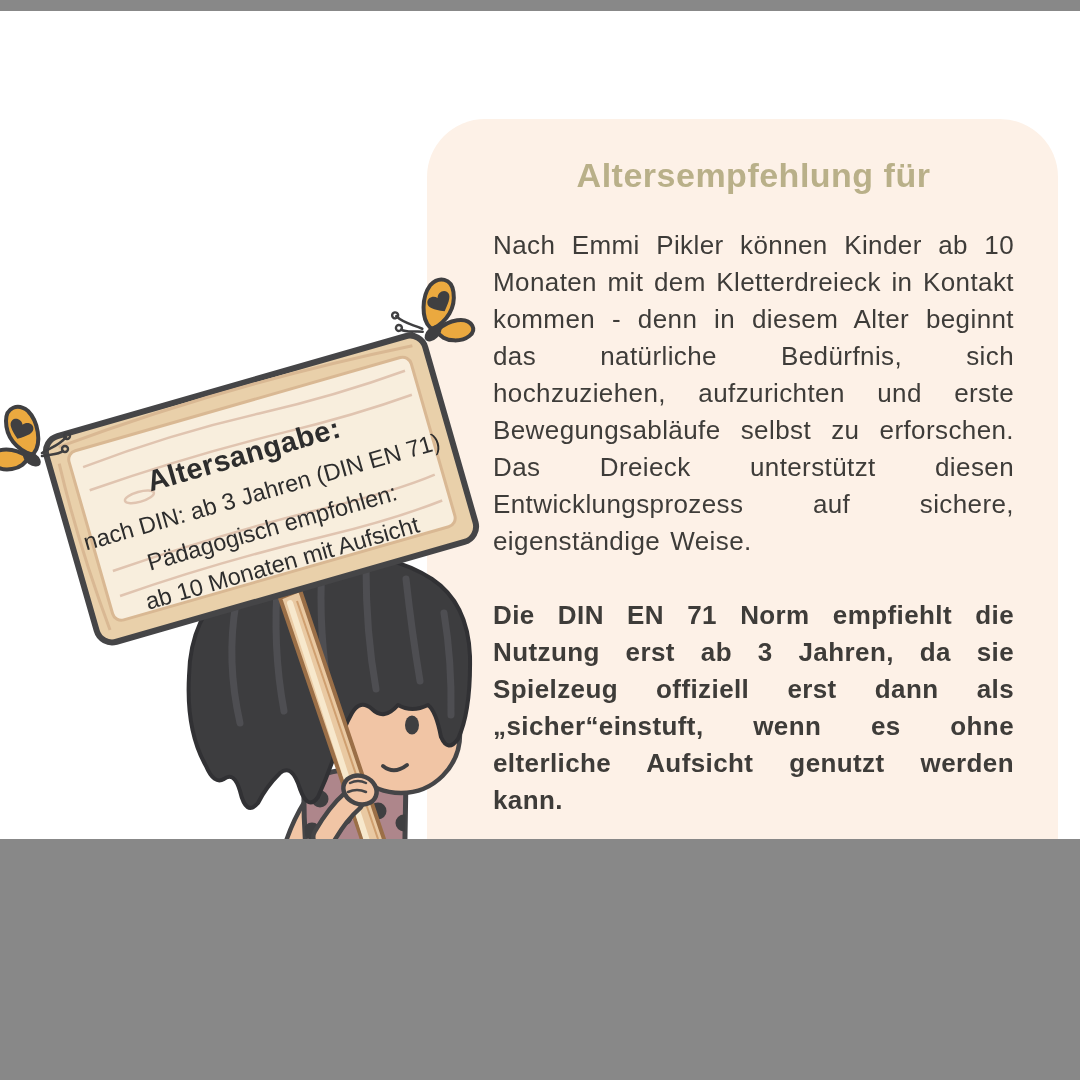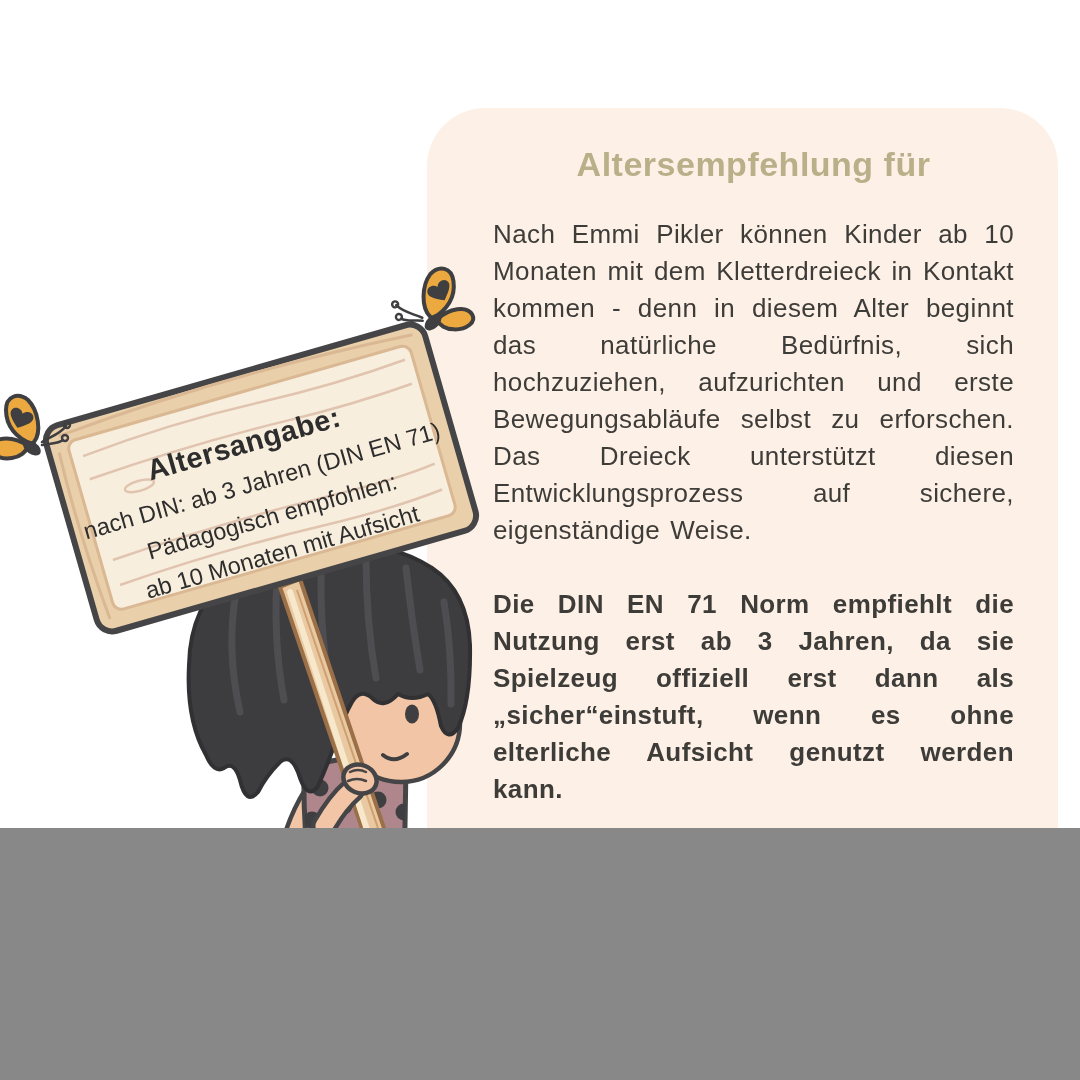--- a/index.html
+++ b/index.html
@@ -1,17 +1,17 @@
 <!DOCTYPE html>
 <html style="--page-bg: #ffffff; --panel-bg: #fdf1e7; --accent: #b9b089; --body-text: #3e3c39; --sign-text: #2d2d2d; --outline: #454547; --skin: #f1c5a5; --hair: #3d3d3f; --hair-strand: #4e4e52; --shirt: #ae868b; --dot: #3f3f41; --shorts: #567c64; --wood-border: #e9d0aa; --wood-face: #f8eedd; --wood-grain: #d9b893; --grain-soft: #e0c4b0; --stick: #e9c9a2; --stick-edge: #9b6f47; --stick-light: #f7e8cc; --butterfly: #eba93f;"><head>
 <meta charset="utf-8">
 <style>
   html,body{margin:0;padding:0;background:#888;}
   .canvas{
-    position:relative;width:1080px;height:828px;margin:0 auto;
+    position:relative;width:1080px;height:828px;margin:11px auto;
     background:var(--page-bg,#fff);overflow:hidden;
     font-family:"Liberation Sans",sans-serif;
   }
   
   .panel{
     position:absolute;left:427px;top:108px;width:631px;height:797px;
     background:var(--panel-bg,#fdf1e7);border-radius:58px;
     box-sizing:border-box;padding:26px 44px 0 66px;overflow:hidden;
   }
   .title{

